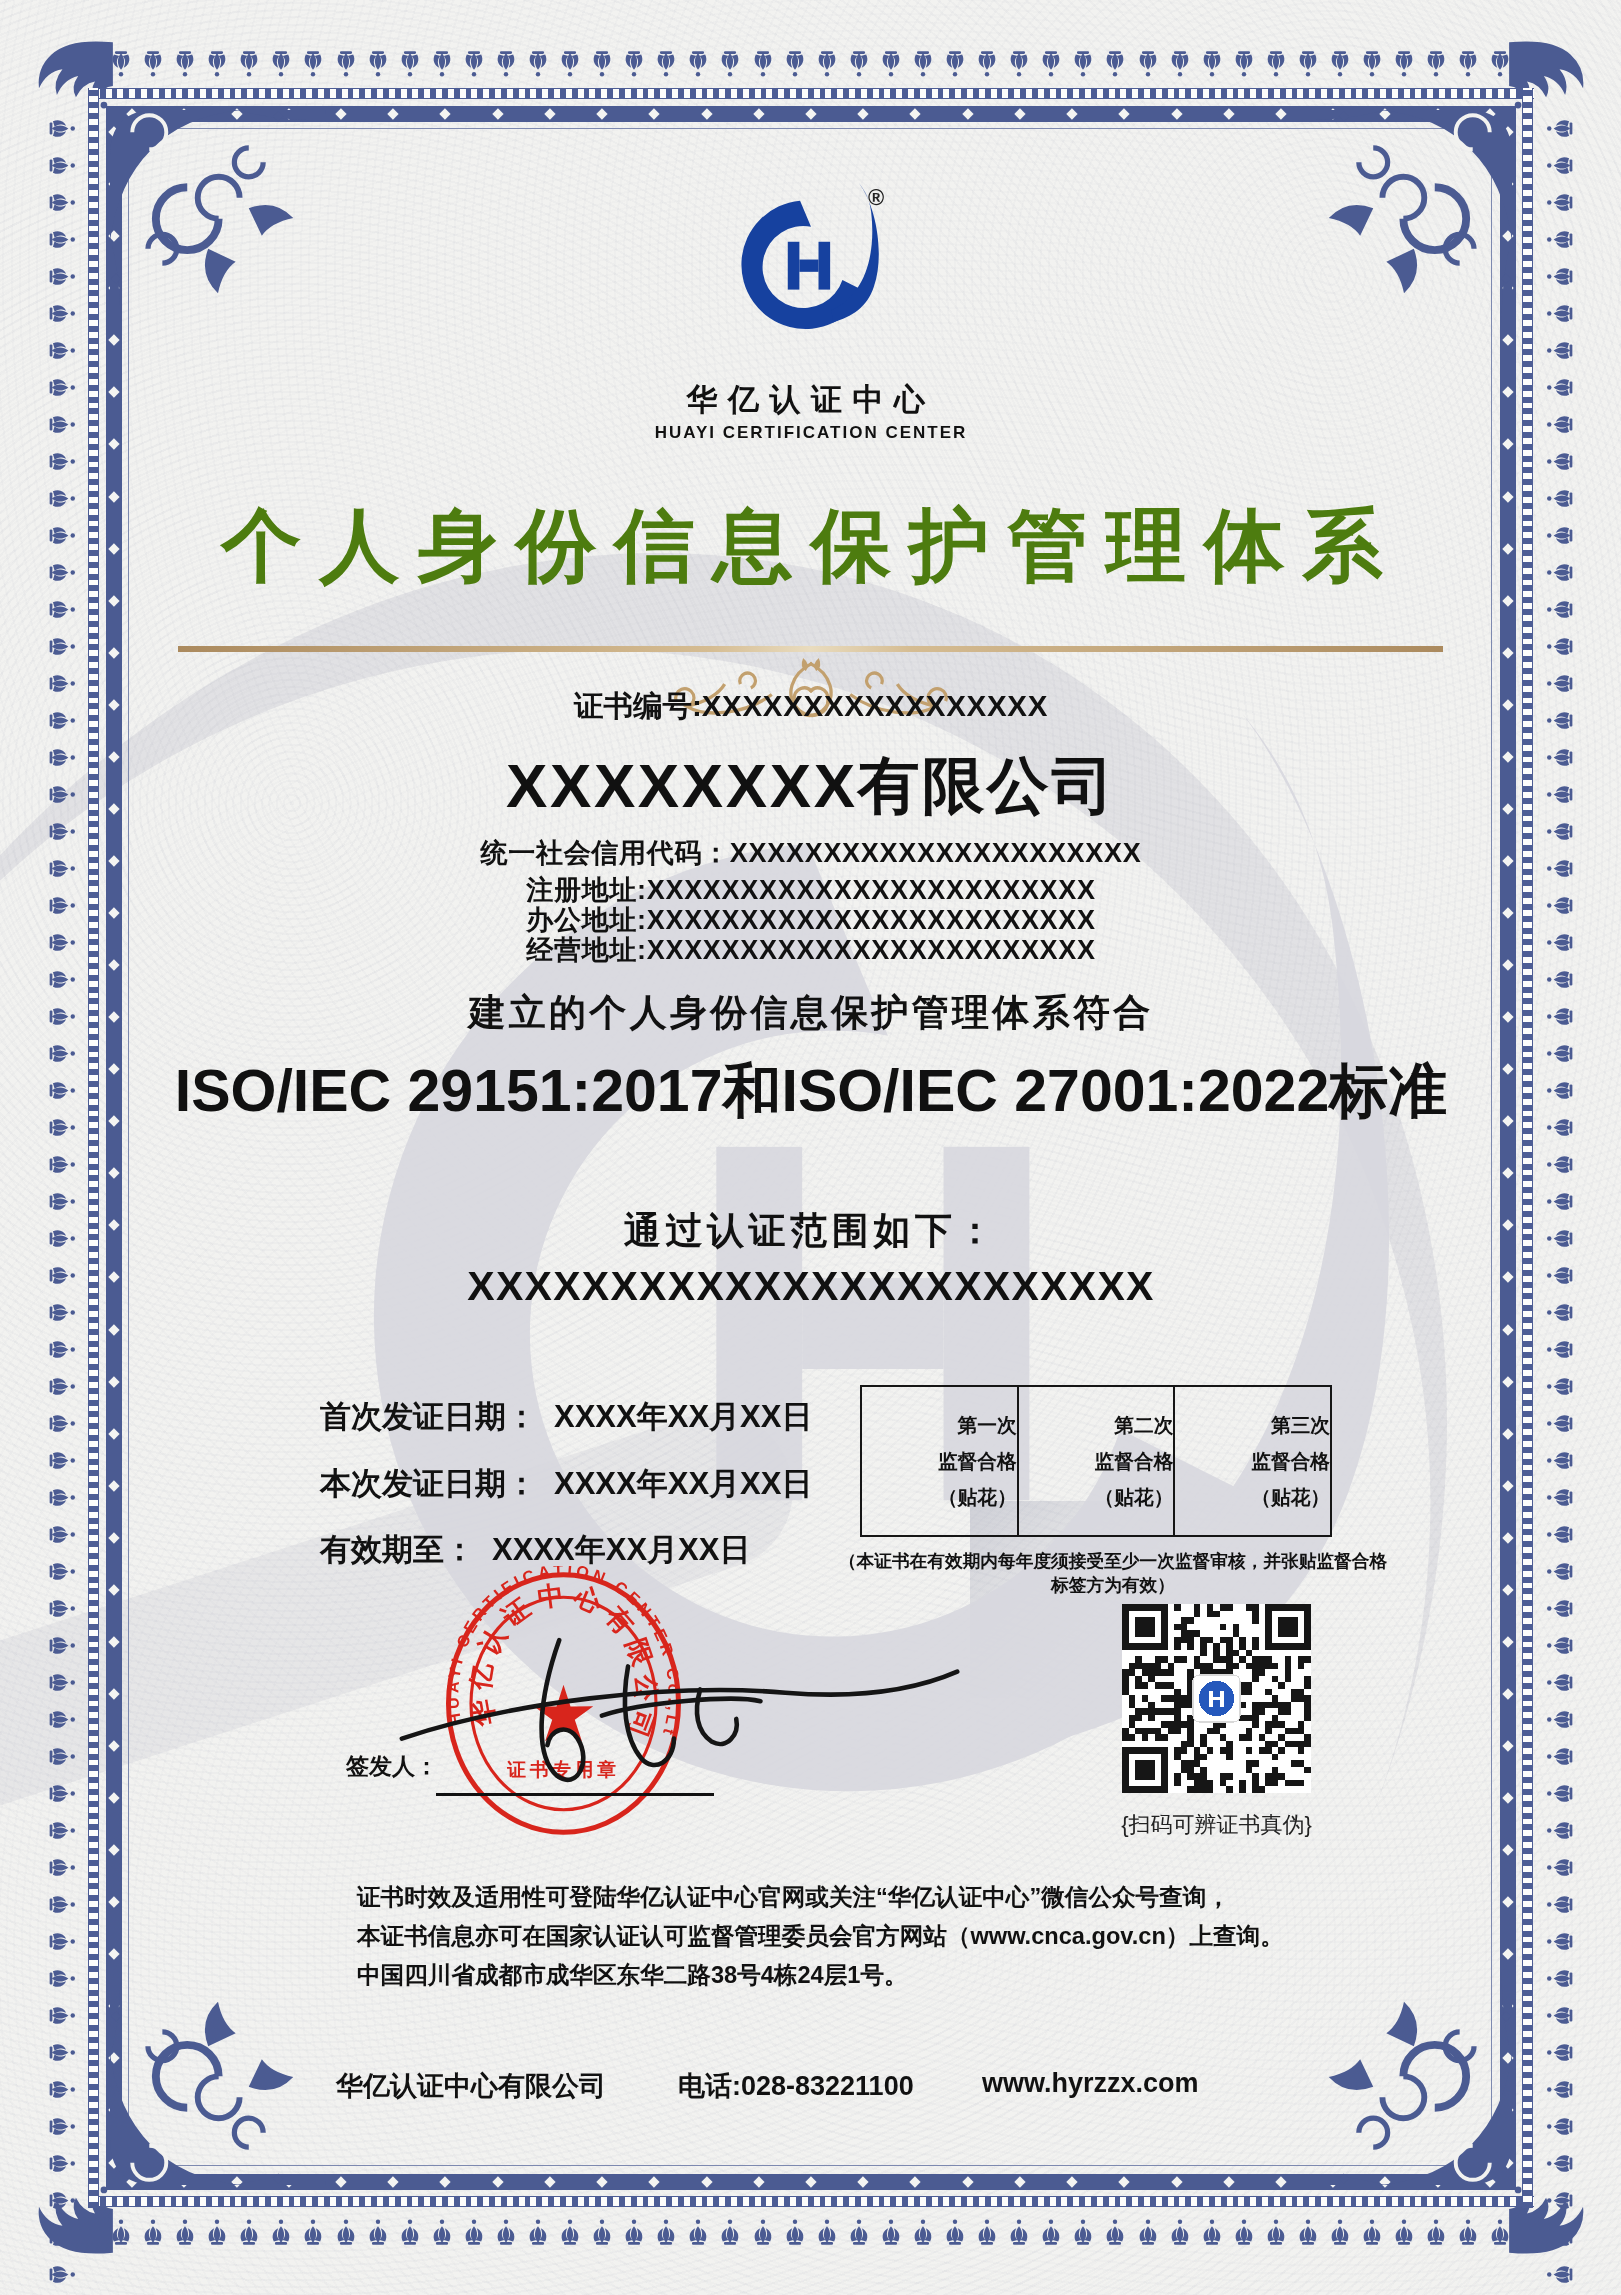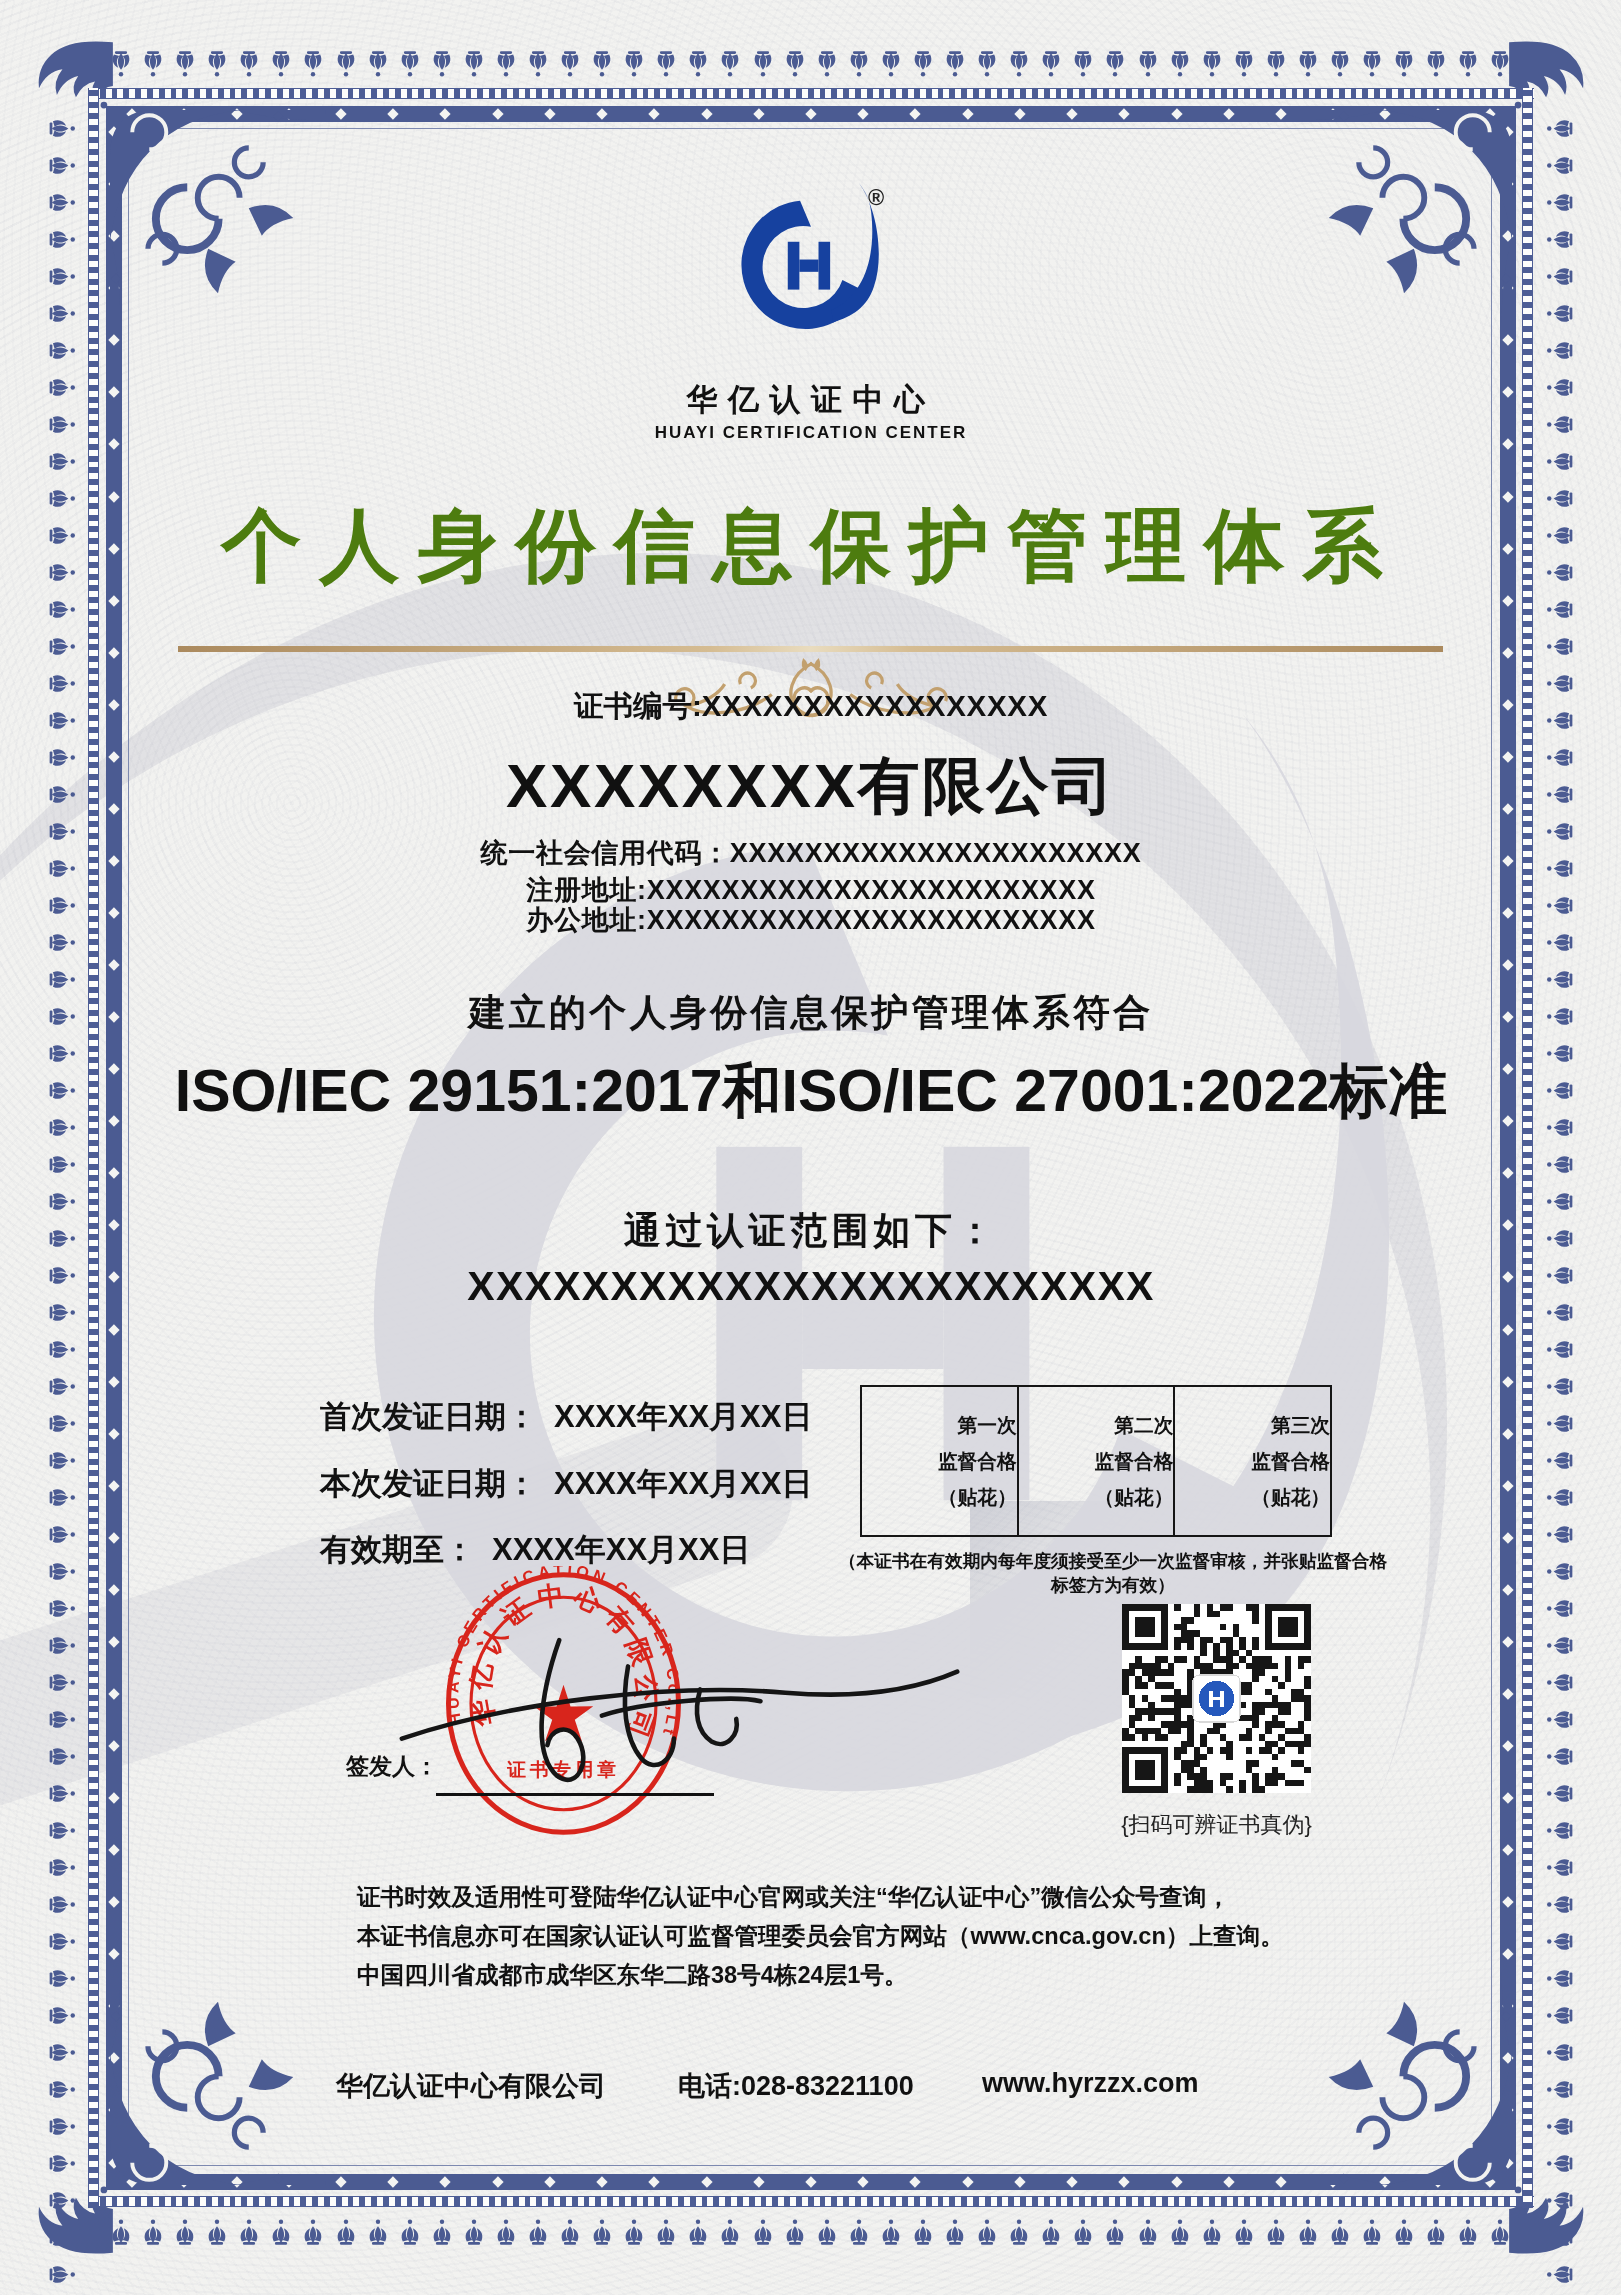--- a/index.html
+++ b/index.html
@@ -992,20 +992,23 @@
     <div class="abs ctr company">XXXXXXXX有限公司</div>
 
     <div class="abs ctr info i0">
       <span>统一社会信用代码：</span><span>XXXXXXXXXXXXXXXXXXXXXX</span>
     </div>
     <div class="abs ctr info i1">
       <span>注册地址:</span><span>XXXXXXXXXXXXXXXXXXXXXXXX</span>
     </div>
     <div class="abs ctr info i2">
       <span>办公地址:</span><span>XXXXXXXXXXXXXXXXXXXXXXXX</span>
+    </div>
+    <div class="abs ctr info i3">
+      <span>经营地址:</span><span>XXXXXXXXXXXXXXXXXXXXXXXX</span>
     </div>
 
     <div class="abs ctr conform">建立的个人身份信息保护管理体系符合</div>
     <div class="abs ctr standards">ISO/IEC 29151:2017和ISO/IEC 27001:2022标准</div>
     <div class="abs ctr scopehead">通过认证范围如下：</div>
     <div class="abs ctr scopeval">XXXXXXXXXXXXXXXXXXXXXXXX</div>
 
     <div class="abs daterow d0">
       <span>首次发证日期：</span><span class="val">XXXX年XX月XX日</span>
     </div>

